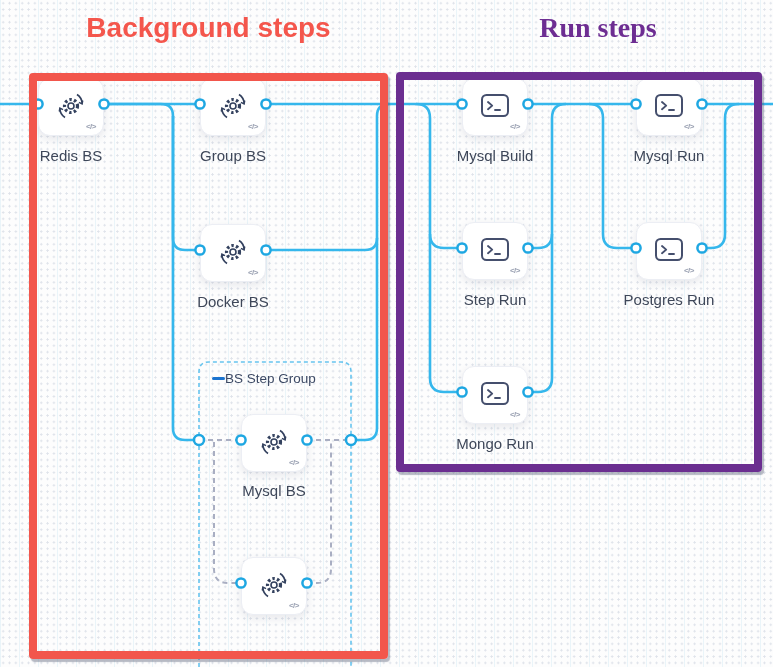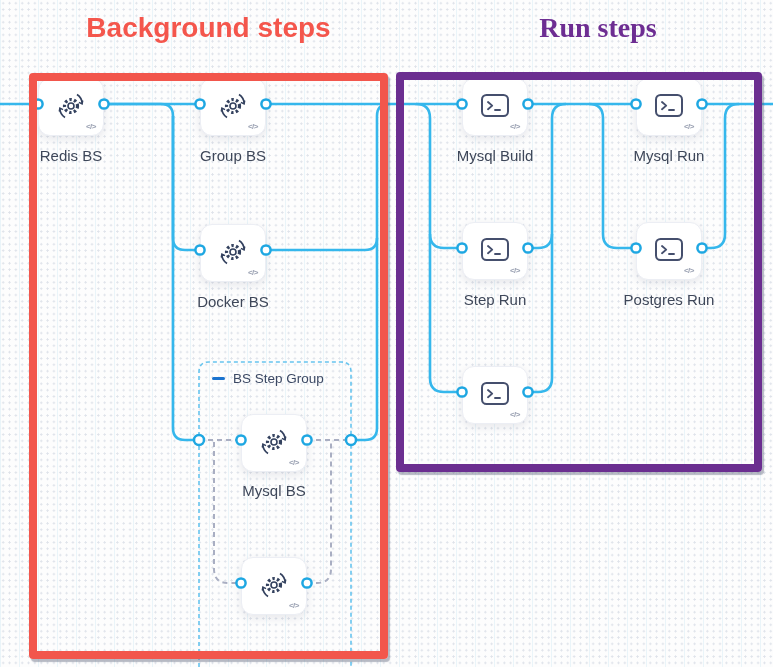--- a/index.html
+++ b/index.html
@@ -33,21 +33,21 @@
   }
   .code-badge{
     position:absolute;right:7px;bottom:4px;font-size:8px;line-height:8px;
     color:#9aa1b2;letter-spacing:-0.5px;font-weight:bold;
   }
   .node-label{
     position:absolute;width:150px;text-align:center;
     font-size:15px;color:#3e4759;
   }
   .group-label{
-    position:absolute;left:212px;top:371px;display:flex;align-items:center;gap:8px;
+    position:absolute;left:212px;top:371px;display:flex;align-items:center;
     z-index:4;font-size:13.5px;color:#3c4964;font-weight:500;
   }
   .collapse-dash{width:13px;height:3px;border-radius:2px;background:#1a73cf;display:inline-block;}
 
   .anno-box{position:absolute;box-sizing:border-box;border-radius:4px;
     box-shadow:2px 3px 1px rgba(96,102,124,0.45);}
   .anno-box.red{left:29px;top:73px;width:359px;height:586px;border:8px solid #f2564c;}
   .anno-box.purple{left:396px;top:72px;width:366px;height:400px;border:8px solid #6b2e90;}
 
   .anno-title{position:absolute;text-align:center;font-size:28px;font-weight:800;top:12px;}
@@ -186,20 +186,21 @@
     <div class="node" style="left:462px;top:366px">
       <svg class="step-icon" viewBox="0 0 30 30">
         <g fill="none" stroke="#454f6d" stroke-width="2" stroke-linecap="round" stroke-linejoin="round">
           <rect x="2" y="4" width="26" height="21" rx="4.5"></rect>
           <path d="M8 11 l4.2 3.6 L8 18.2" stroke-width="1.9"></path>
           <path d="M15 19 h5" stroke-width="1.9"></path>
         </g>
       </svg>
       <span class="code-badge">&lt;/&gt;</span>
     </div>
+    <div class="node-label" style="left:420px;top:435px">Mongo Run</div>
   </div>
 
   <div class="group-label">
     <span class="collapse-dash"></span>
     <span>BS Step Group</span>
   </div>
 
   <svg class="layer wires" viewBox="0 0 773 667">
 
     <path d="M199 667 V372 Q199 362 209 362 H341 Q351 362 351 372 V667" fill="none" stroke="#66c4ee" stroke-width="1.6" stroke-dasharray="4 3"></path>

